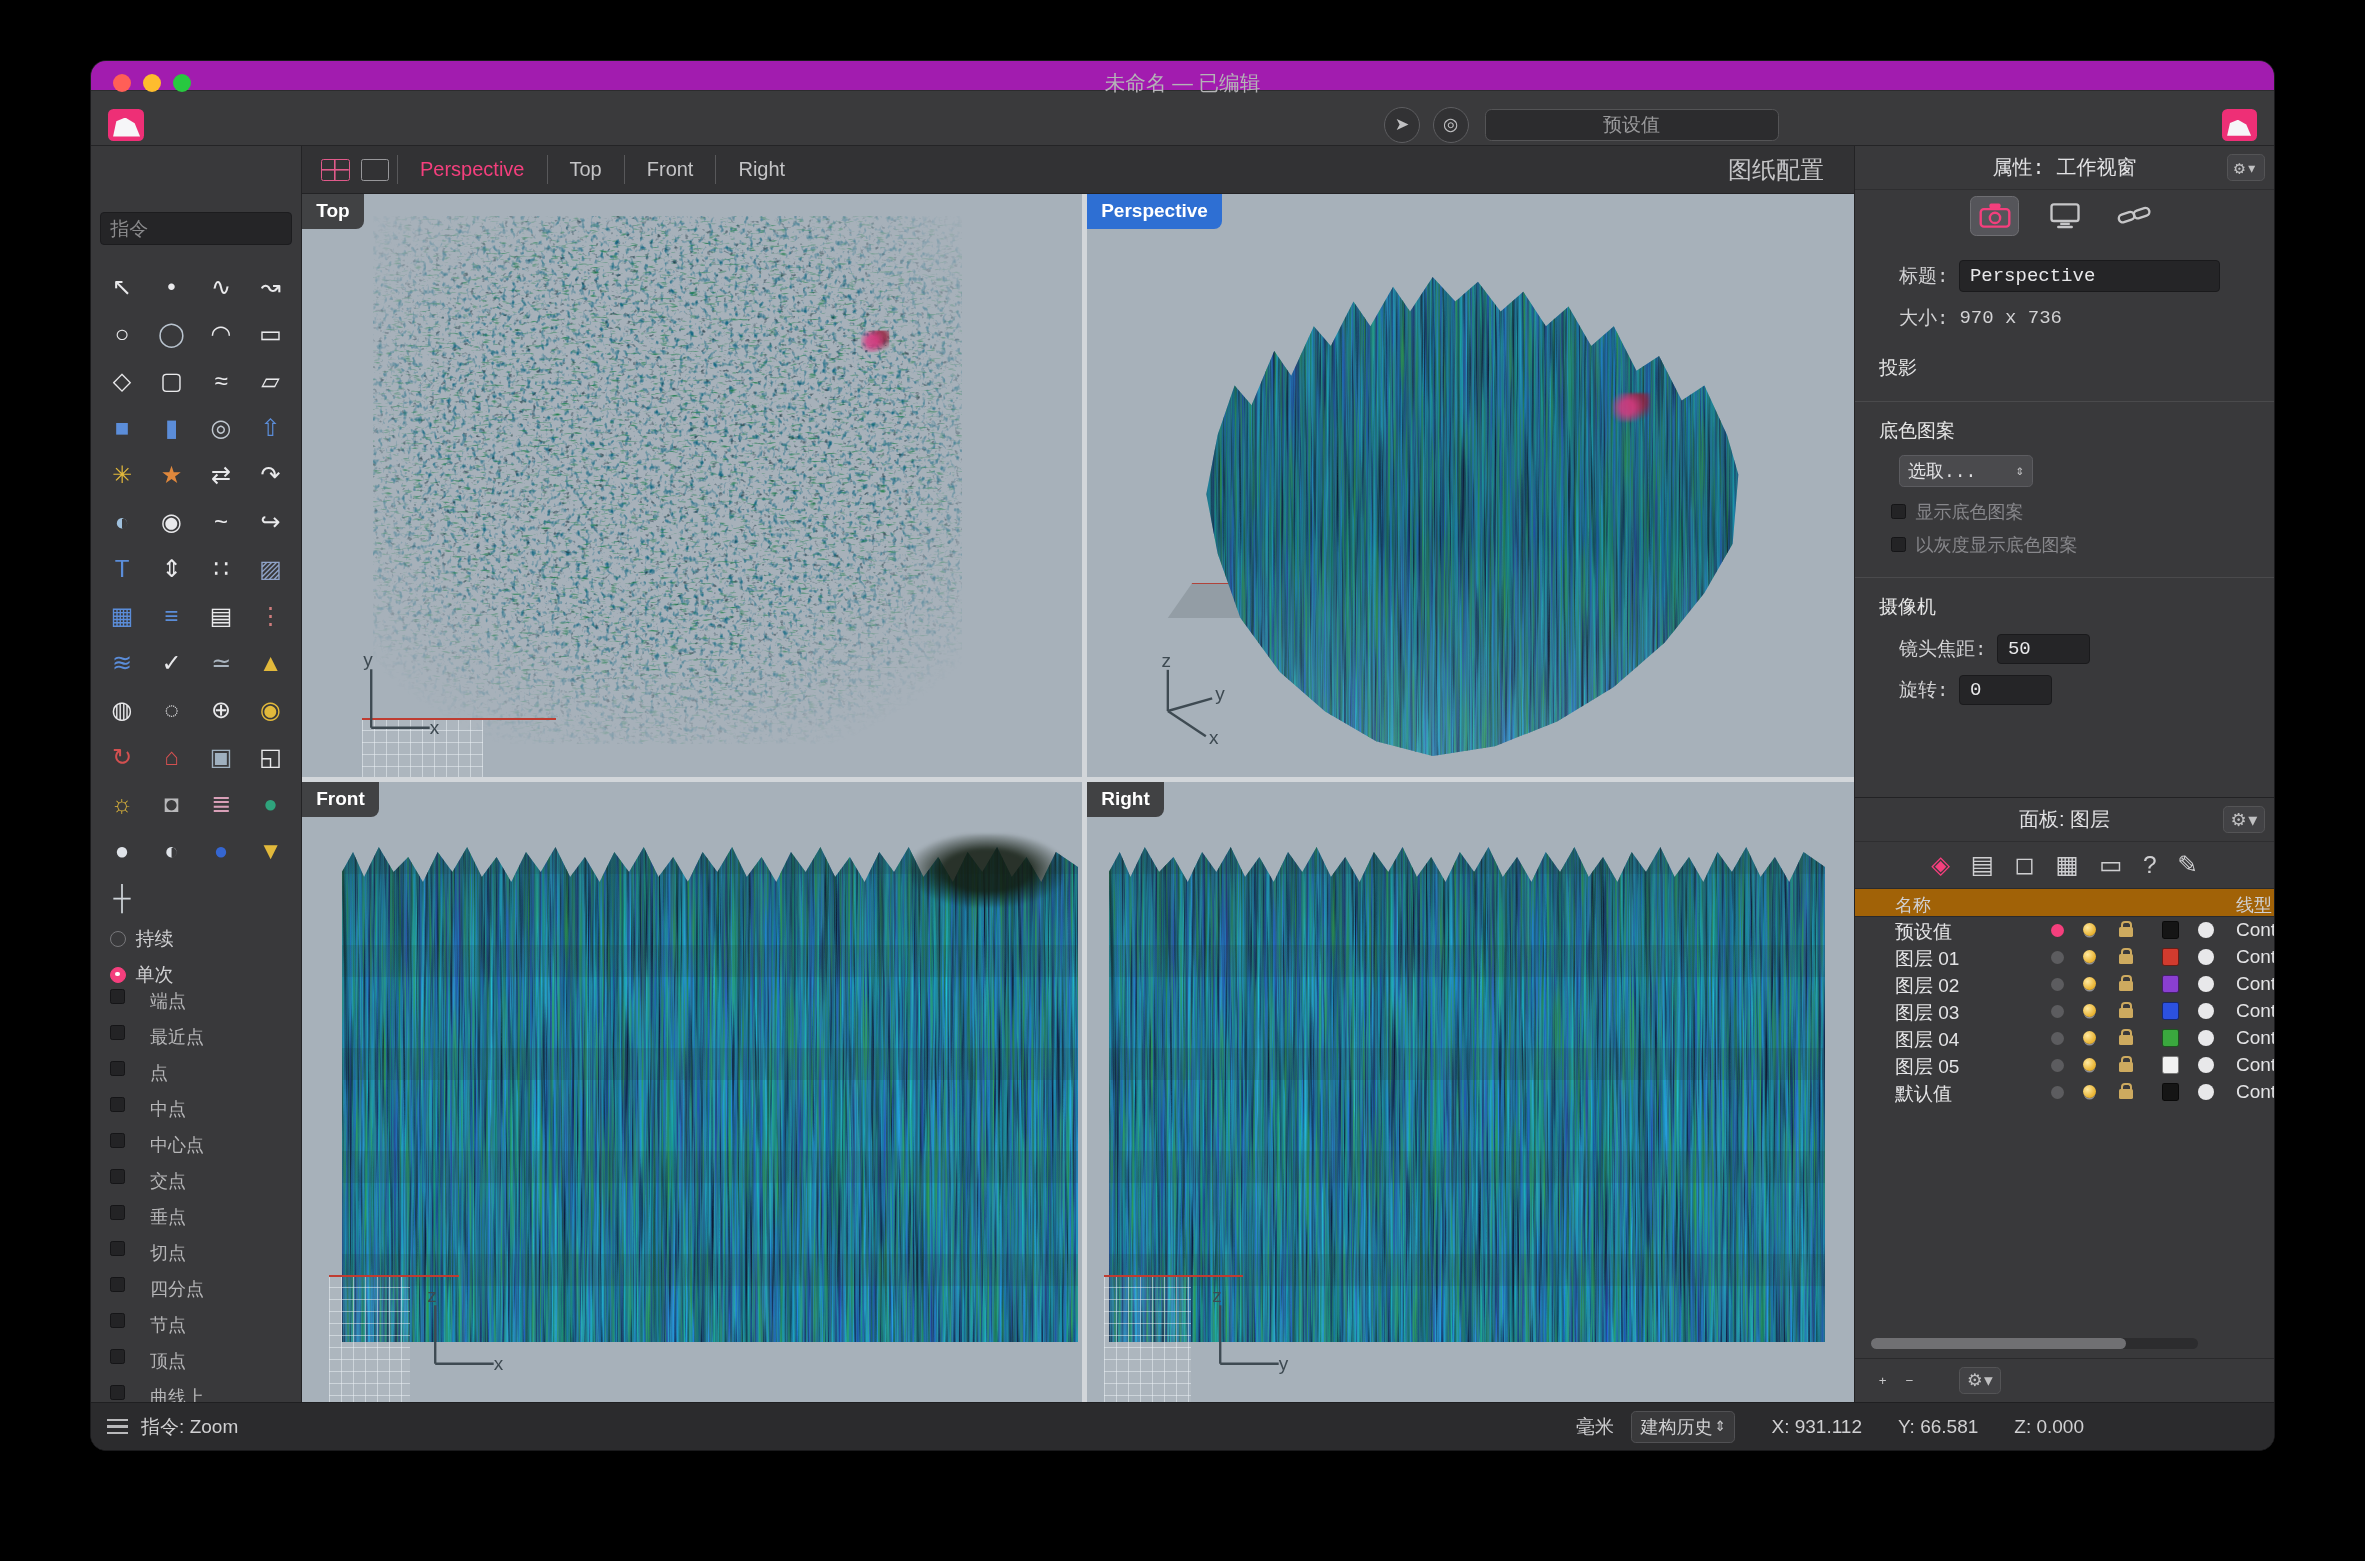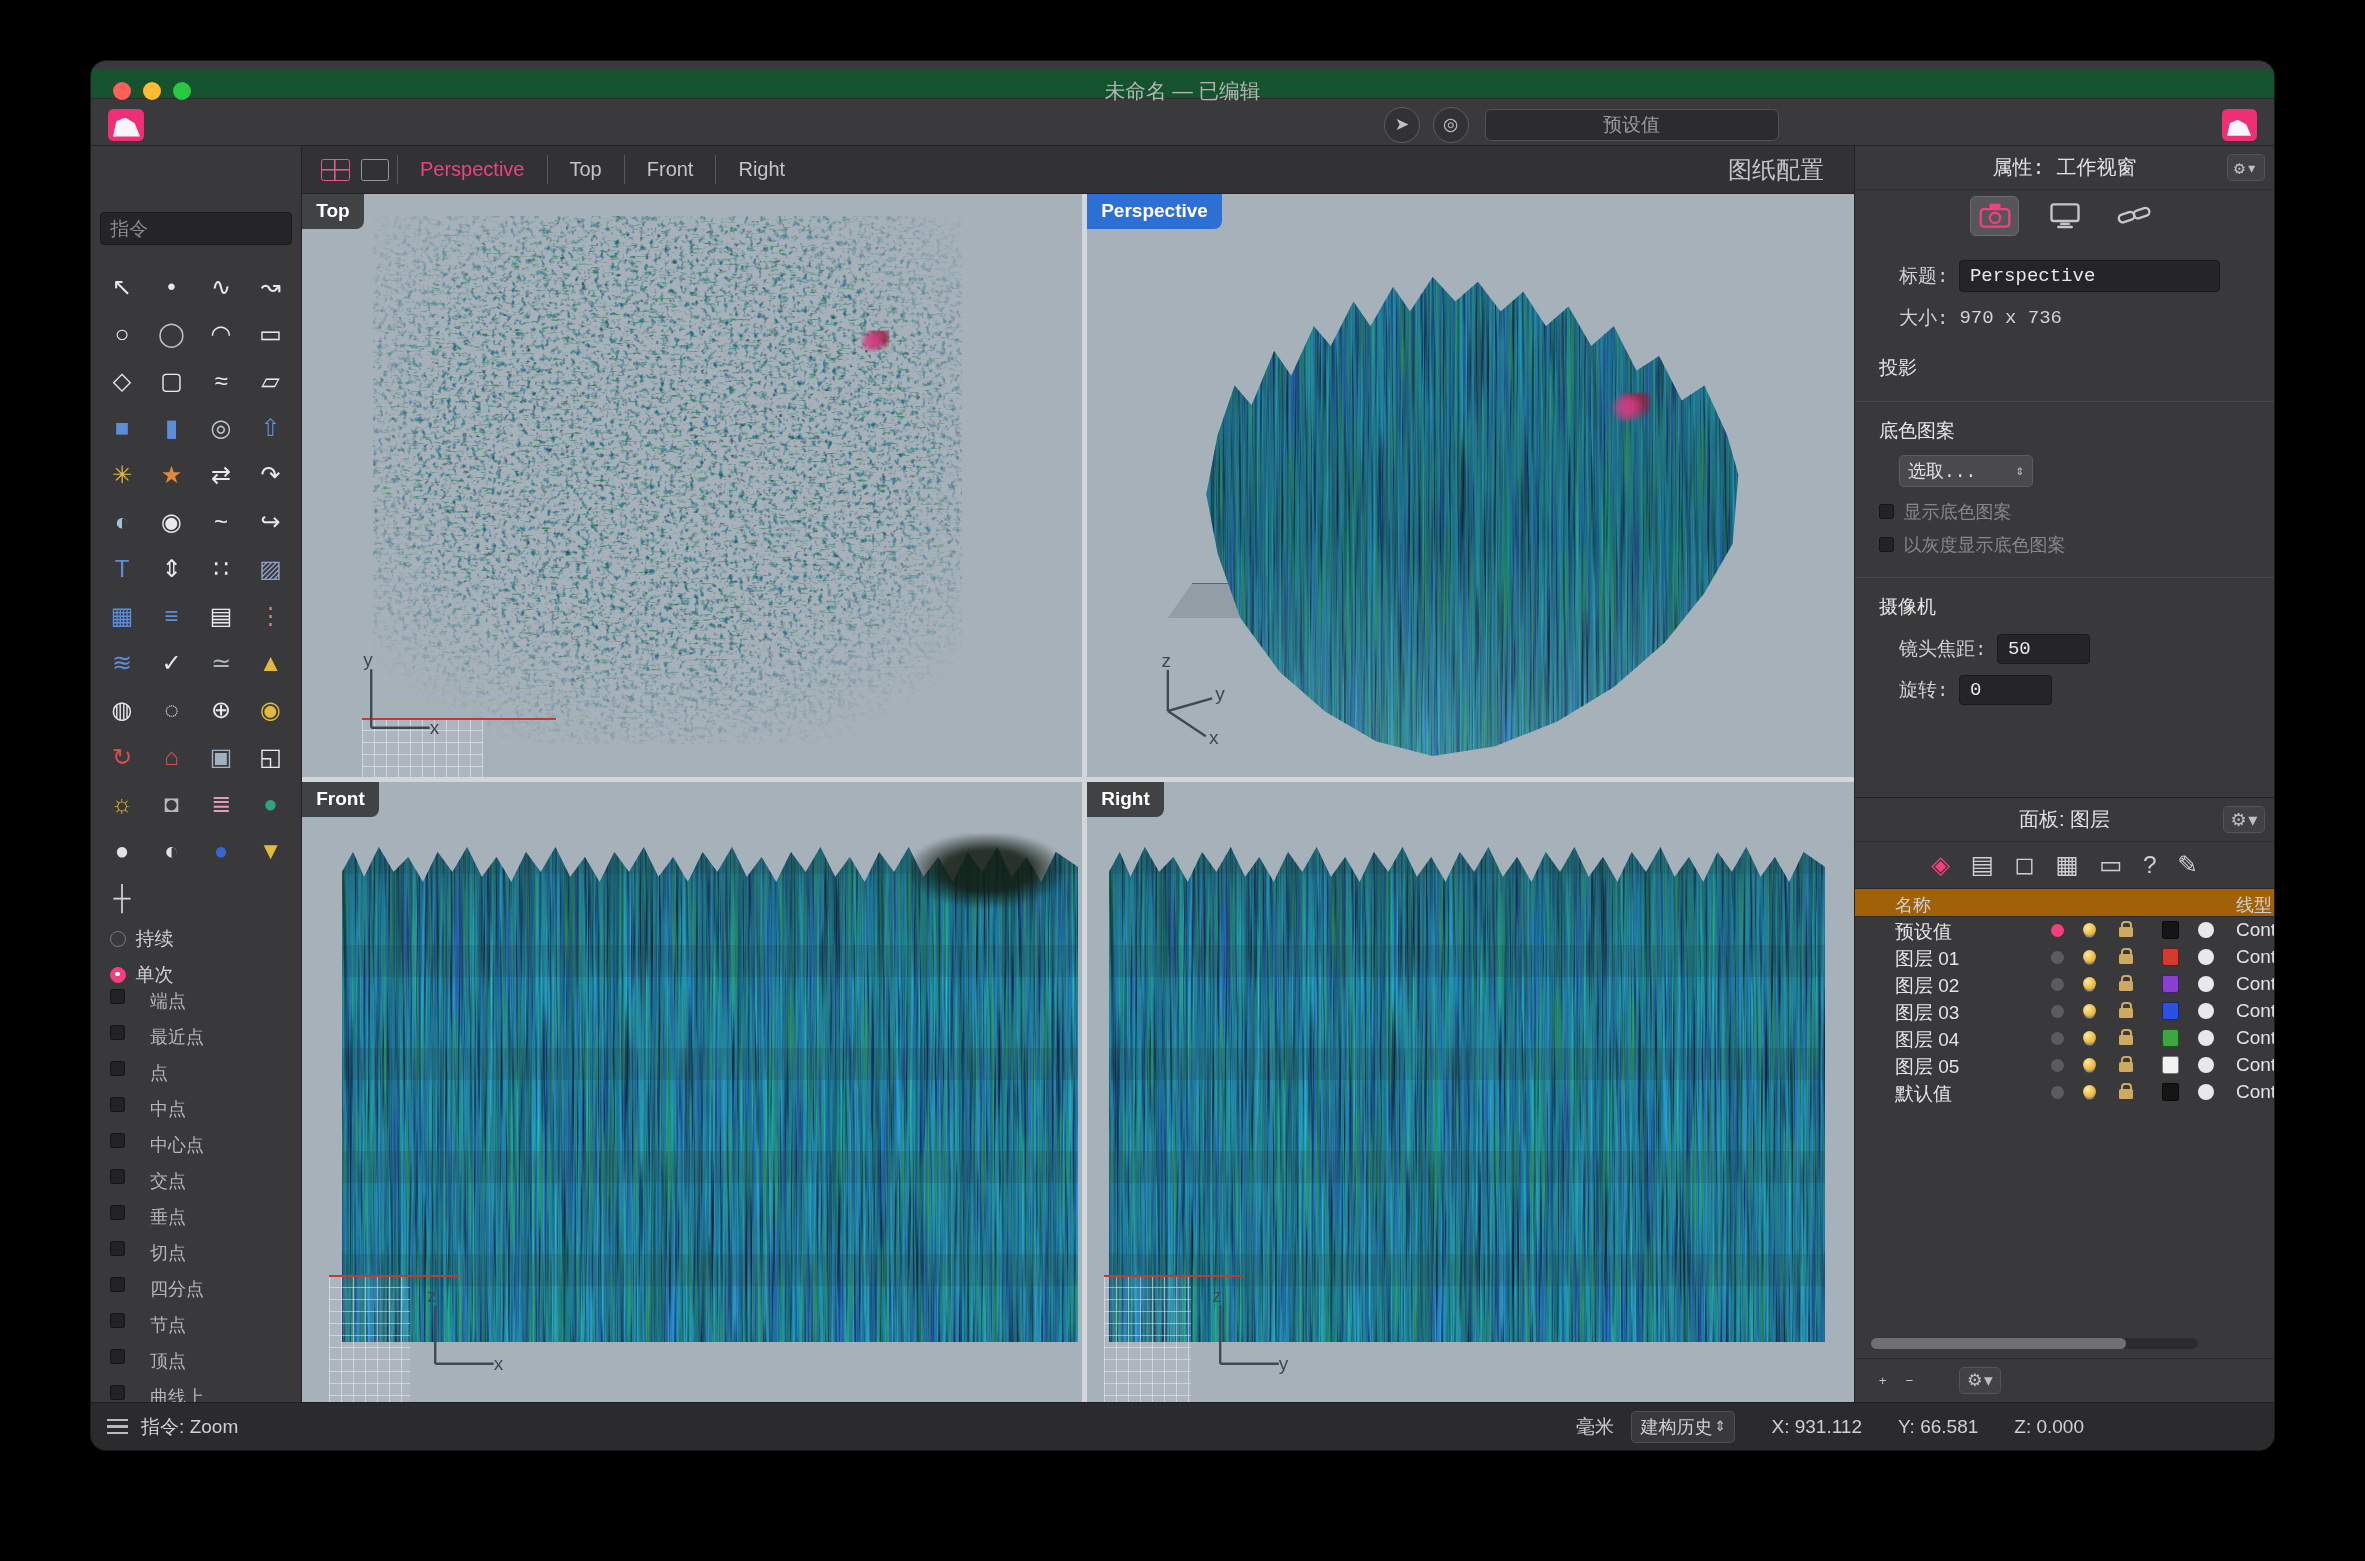--- a/index.html
+++ b/index.html
@@ -6,21 +6,21 @@
   body{width:2366px;height:1562px;position:relative;overflow:hidden;
        font-family:"Liberation Sans","DejaVu Sans",sans-serif;color:#d6d6d8;}
   *{box-sizing:border-box;}
   button{font-family:inherit;background:none;border:none;color:inherit;padding:0;cursor:default;}
   input{font-family:inherit;outline:none;}
 
   .window{position:absolute;left:90px;top:60px;width:2185px;height:1391px;
           background:#3a3a3c;border-radius:16px;overflow:hidden;border:0.8px solid #1a1a1c;}
 
   
-  .titlebar{position:absolute;top:8px;left:0;right:0;height:30px;background:#14532d;border-bottom:0.8px solid #2c2c2e;}
+  .titlebar{position:absolute;top:0;left:0;right:0;height:30px;background:#a21caf;border-bottom:0.8px solid #2c2c2e;}
   .traffic{position:absolute;left:22px;top:12.7px;display:flex;gap:12px;}
   .traffic span{width:18px;height:18px;border-radius:50%;display:inline-block;}
   .tl-close{background:#ff5f57;} .tl-min{background:#febc2e;} .tl-zoom{background:#28c840;}
   .win-title{position:absolute;left:0;right:0;top:0;height:43px;line-height:43px;text-align:center;
              color:#b4b4b6;font-size:20.6px;}
 
   
   .toolbar{position:absolute;top:43px;left:0;right:0;height:42px;background:#3a3a3c;
            border-bottom:0.8px solid #242426;display:flex;align-items:center;}
   .rhino-logo{width:36px;height:32px;margin-left:17.4px;background:#ee2f76;border-radius:5.5px;position:relative;overflow:hidden;}
@@ -138,21 +138,21 @@
   .small-input{width:93px;height:30px;background:#252527;border:0.8px solid #1a1a1c;border-radius:4px;
                color:#e8e8ea;font-size:19px;padding:0 9.5px;}
   .plain-value{color:#d2d2d4;font-size:19px;}
   .sec-label{color:#e5e5e5;font-size:19px;padding-left:24px;margin-top:24px;}
   .radio-col{display:flex;flex-direction:column;gap:8.7px;padding-left:44px;margin-top:11px;}
   .radio-row{display:flex;align-items:center;gap:9.5px;font-size:19px;color:#d8d8da;}
   .divider{border-top:0.8px solid #4a4a4c;margin-top:20.6px;}
   .select-box{margin:11px 0 0 44px;width:134px;height:32px;background:#4a4a4d;border:0.8px solid #5c5c60;border-radius:4.7px;
               display:flex;align-items:center;font-size:18px;color:#e0e0e2;padding:0 8px;justify-content:space-between;}
   .updown{color:#c8c8ca;font-size:14.2px;line-height:1;}
-  .check-col{display:flex;flex-direction:column;gap:8.7px;padding-left:24px;margin-top:12.7px;}
+  .check-col{display:flex;flex-direction:column;gap:8.7px;padding-left:36px;margin-top:12.7px;}
   .check-row{display:flex;align-items:center;gap:9.5px;font-size:18px;color:#87878b;}
 
   .layers-section{flex:1;display:flex;flex-direction:column;min-height:0;}
   .layer-tabs{display:flex;align-items:center;justify-content:center;gap:20.6px;height:46px;flex:none;}
   .ltab{font-size:24.5px;line-height:1;}
   .tbl-header{height:28.5px;flex:none;background:#a16207;border-top:0.8px solid #2a2a2c;border-bottom:0.8px solid #2a2a2c;
               position:relative;font-size:18px;color:#d0d0d2;}
   .col-name{position:absolute;left:40px;top:4px;}
   .col-linetype{position:absolute;left:381px;top:4px;white-space:nowrap;}
   .layer-rows{flex:none;}

